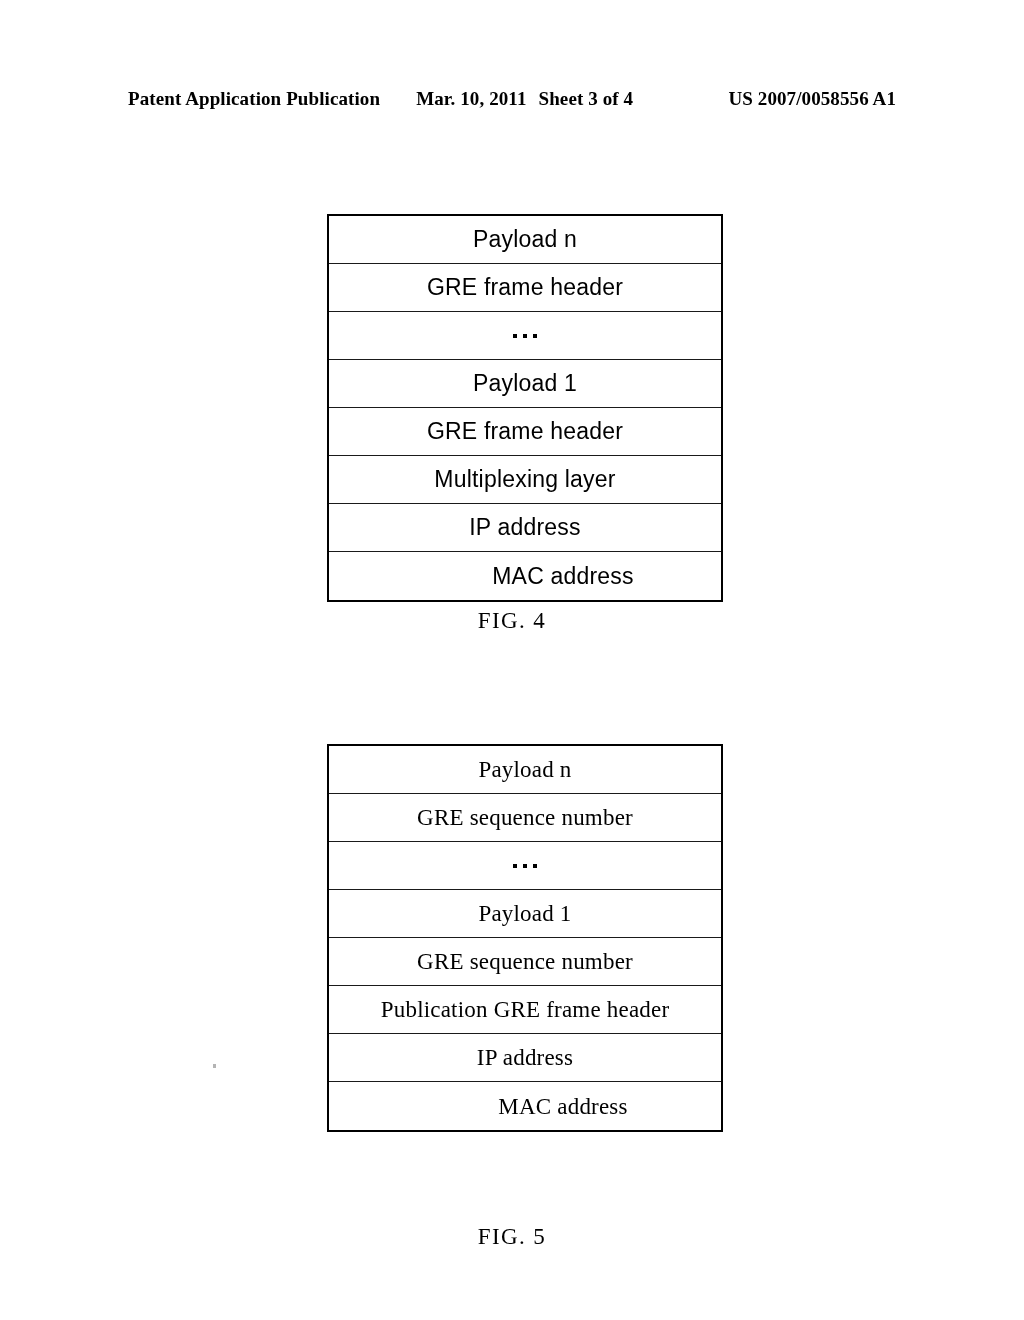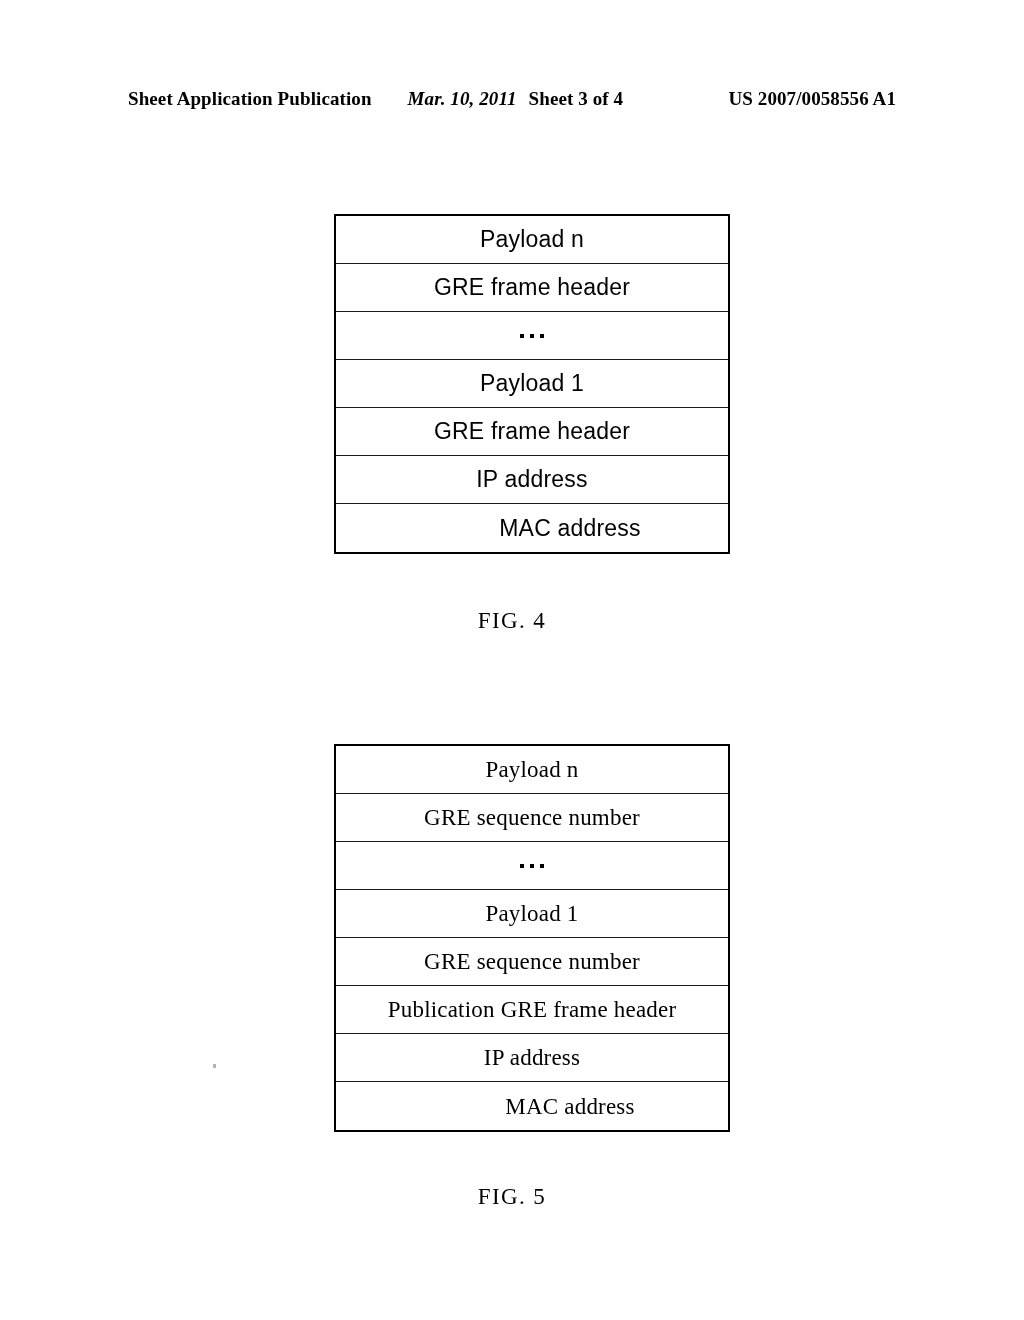--- a/index.html
+++ b/index.html
@@ -26,30 +26,30 @@
     display: flex;
     align-items: baseline;
     font-family: "Liberation Serif", serif;
     font-weight: bold;
     font-size: 19px;
     letter-spacing: 0.1px;
     white-space: nowrap;
   }
   .hdr-title   { flex: 0 0 auto; }
   .hdr-spacer1 { flex: 0 0 36px; }
-  .hdr-date    { flex: 0 0 auto; font-style: italic; }
+  .hdr-date    { flex: 0 0 auto; }
   .hdr-spacer2 { flex: 0 0 12px; }
   .hdr-sheet   { flex: 0 0 auto; text-align: right; }
   .hdr-spacer3 { flex: 1 1 auto; }
   .hdr-pubno   { flex: 0 0 auto; }
 
   
   .figure {
     position: absolute;
-    left: 334px;
+    left: 327px;
     width: 396px;
   }
   #figure-4 { top: 214px; }
   #figure-5 { top: 744px; }
 
   .stack-table {
     width: 100%;
     border: 2px solid #000000;
     border-collapse: collapse;
     box-sizing: border-box;
@@ -108,37 +108,37 @@
     position: absolute;
     left: 0;
     width: 1024px;
     text-align: center;
     font-family: "Liberation Serif", serif;
     font-size: 23px;
     letter-spacing: 1.4px;
     white-space: nowrap;
   }
   #caption-4 { top: 608px; }
-  #caption-5 { top: 1184px; }
+  #caption-5 { top: 1224px; }
 
   
   .scan-speck {
     position: absolute;
     left: 213px;
     top: 1064px;
     width: 3px;
     height: 4px;
     background: #b4b4b4;
   }
 </style>
 </head>
 <body>
 
 <div class="page-header">
-  <span class="hdr-title">Sheet Application Publication</span>
+  <span class="hdr-title">Patent Application Publication</span>
   <span class="hdr-spacer1"></span>
   <span class="hdr-date">Mar. 10, 2011</span>
   <span class="hdr-spacer2"></span>
   <span class="hdr-sheet">Sheet 3 of 4</span>
   <span class="hdr-spacer3"></span>
   <span class="hdr-pubno">US 2007/0058556 A1</span>
 </div>
 
 <div class="figure" id="figure-4">
   <div class="stack-table" id="figure-4-table">
@@ -155,20 +155,23 @@
           <span class="ellipsis-dot"></span>
         </span>
       </div>
       <div class="stack-row">
         <span class="row-label">Payload 1</span>
       </div>
       <div class="stack-row">
         <span class="row-label">GRE frame header</span>
       </div>
       <div class="stack-row">
+        <span class="row-label">Multiplexing layer</span>
+      </div>
+      <div class="stack-row">
         <span class="row-label">IP address</span>
       </div>
       <div class="stack-row">
         <span class="row-label">MAC address</span>
       </div>
     </div>
 </div>
 <div class="fig-caption" id="caption-4">FIG. 4</div>
 
 <div class="figure" id="figure-5">

